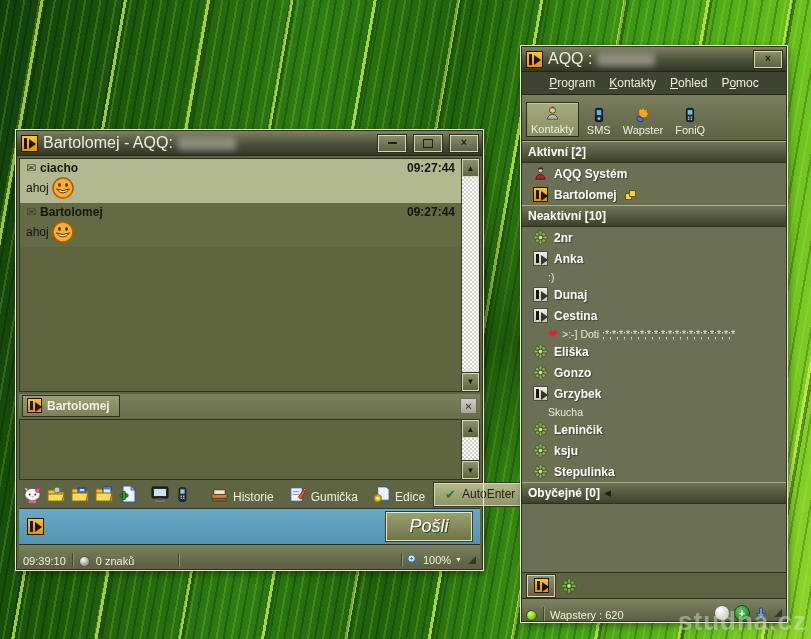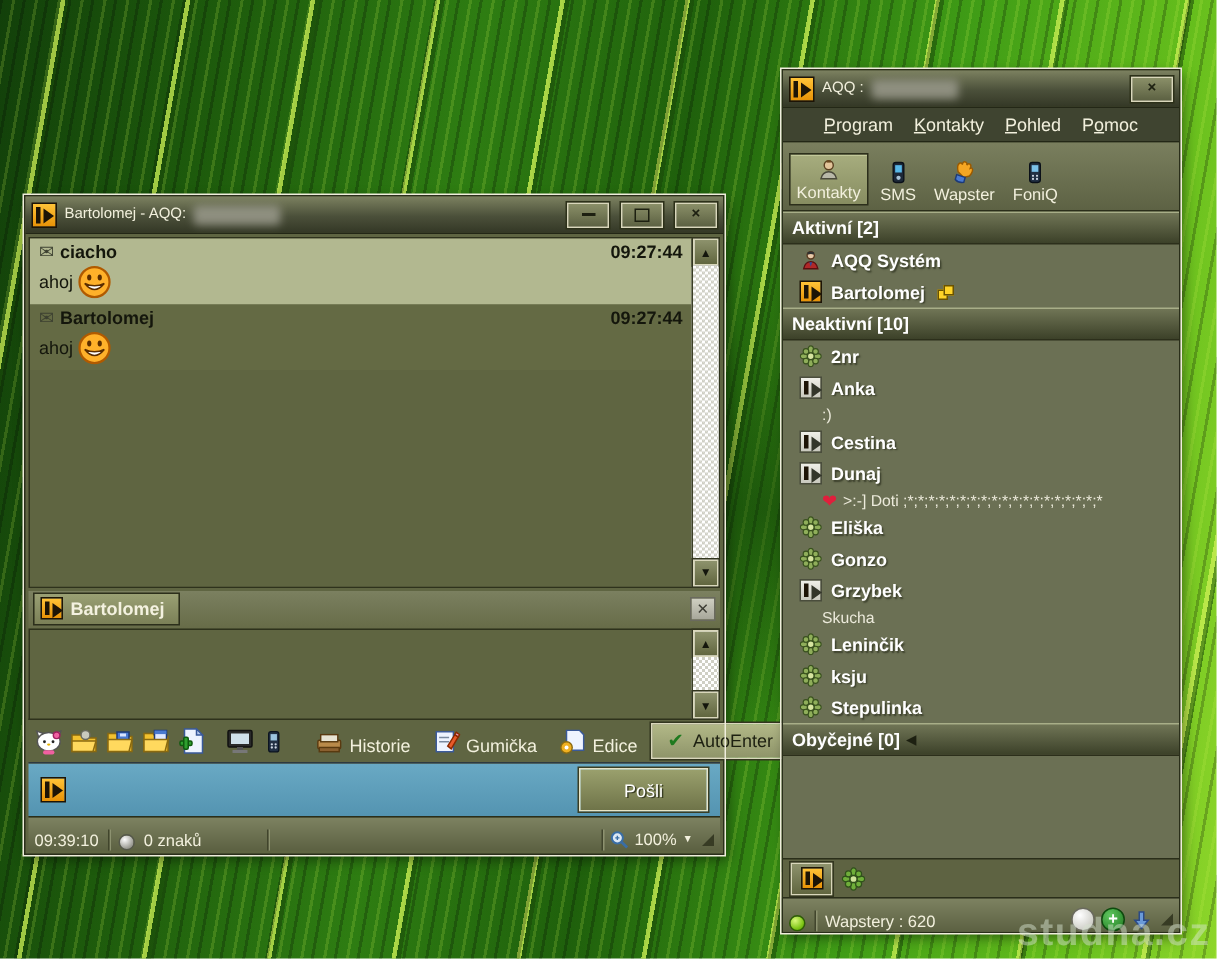--- a/index.html
+++ b/index.html
@@ -15,21 +15,21 @@
     background:radial-gradient(ellipse at 50% 50%, rgba(10,45,6,.45), transparent 70%);}
   .watermark{position:absolute;right:4px;bottom:2px;font-size:26px;letter-spacing:1px;
     color:rgba(215,228,210,.48);font-weight:bold;}
 
   
   .win{position:absolute;background:#5f6542;border:1px solid #2a2e1a;outline:1px solid #efeddc;
     box-shadow:2px 3px 8px rgba(0,0,0,.45);display:flex;flex-direction:column;}
   .titlebar{height:24px;display:flex;align-items:center;gap:5px;padding:0 4px;
     background:linear-gradient(180deg,#7c8160 0%,#4b503a 55%,#343826 100%);
     border-bottom:1px solid #232716;flex:0 0 auto;}
-  .titletext{color:#f2f0dd;font-size:10px;white-space:nowrap;flex:1;display:flex;align-items:flex-start;gap:5px;}
+  .titletext{color:#f2f0dd;font-size:16px;white-space:nowrap;flex:1;display:flex;align-items:center;gap:5px;}
   .blurblob{display:inline-block;width:58px;height:13px;border-radius:3px;
     background:#9a9a8c;filter:blur(3px);opacity:.85;}
   .winbtn{width:26px;height:15px;margin-left:3px;display:flex;align-items:center;justify-content:center;
     background:linear-gradient(180deg,#8a8f68,#5c6142);border:1px solid #d9d7bb;outline:1px solid #2c3019;
     color:#1d2011;font-size:10px;font-weight:bold;line-height:1;}
   .winbtn .bar{width:9px;height:2px;background:#1d2011;}
   .winbtn .box{width:8px;height:7px;border:1.5px solid #1d2011;}
   .aqq-logo{width:17px;height:17px;flex:0 0 auto;position:relative;
     background:linear-gradient(180deg,#ffc338,#e89207);border:1px solid #1d1406;box-sizing:border-box;}
   .aqq-logo i{position:absolute;left:2px;top:2px;bottom:2px;width:3px;background:#1d1406;}
@@ -83,21 +83,21 @@
   .tbbtn svg{flex:0 0 auto;}
   .autoenter{margin-left:auto;display:flex;align-items:center;gap:6px;padding:3px 10px;
     background:linear-gradient(180deg,#b2b887,#8f956a);border:1px solid #d9d7bb;outline:1px solid #33361f;
     font-size:12px;color:#1d2011;}
   .autoenter .chk{color:#1f7a1f;font-weight:bold;font-size:13px;}
 
   .blueband{height:36px;background:linear-gradient(180deg,#69a9c4,#5494b1);display:flex;align-items:center;
     padding:0 8px;gap:14px;border-top:1px solid #2e3a40;}
   .actionbtn{width:84px;height:27px;display:flex;align-items:center;justify-content:center;
     background:linear-gradient(180deg,#9aa06d,#6f7449);border:1px solid #e7e5c8;outline:1px solid #3a3e24;
-    color:#ffffff;font-size:12px;text-shadow:1px 1px 0 #3a3e24;}
+    color:#ffffff;font-size:18px;text-shadow:1px 1px 0 #3a3e24;font-style:italic;}
   .actionbtn.send{margin-left:auto;}
 
   .statusbar{height:22px;background:linear-gradient(180deg,#7d8261,#5c6142);display:flex;align-items:flex-end;
     font-size:11px;color:#f2f0dd;padding:0 4px;gap:6px;border-top:1px solid #2a2e1a;}
   .sep{width:1px;height:14px;background:#41452c;box-shadow:1px 0 0 #8d9270;}
   .sphere{width:9px;height:9px;border-radius:50%;flex:0 0 auto;
     background:radial-gradient(circle at 35% 30%,#fdfdfd,#9a9a92 70%);border:1px solid #55584a;}
   .sphere.green{background:radial-gradient(circle at 35% 30%,#d8f77a,#7cc414 65%,#4d8a08);border-color:#2e5c06;}
   .grip{width:0;height:0;border-left:8px solid transparent;border-bottom:8px solid #373b24;margin-left:2px;}
   .zoomgrp{margin-left:auto;display:flex;align-items:center;gap:4px;}
@@ -483,29 +483,29 @@
     </div>
     <div class="cstatus">
       <span>:)</span>
     </div>
 
     <div class="crow">
       <span class="aqq-logo small gray">
           <i></i>
           <b></b>
         </span>
+      <span>Dunaj</span>
+    </div>
+
+    <div class="crow">
+      <span class="aqq-logo small gray">
+          <i></i>
+          <b></b>
+        </span>
       <span>Cestina</span>
-    </div>
-
-    <div class="crow">
-      <span class="aqq-logo small gray">
-          <i></i>
-          <b></b>
-        </span>
-      <span>Dunaj</span>
     </div>
     <div class="cstatus">
       <span class="heart">❤</span>
       <span>&gt;:-] Doti ;*;*;*;*;*;*;*;*;*;*;*;*;*;*;*;*;*;*;*</span>
     </div>
 
     <div class="crow">
       <span>
           <svg viewBox="0 0 16 16" width="15" height="15">
             <g fill="#8fae5a" stroke="#39511e" stroke-width=".8">

